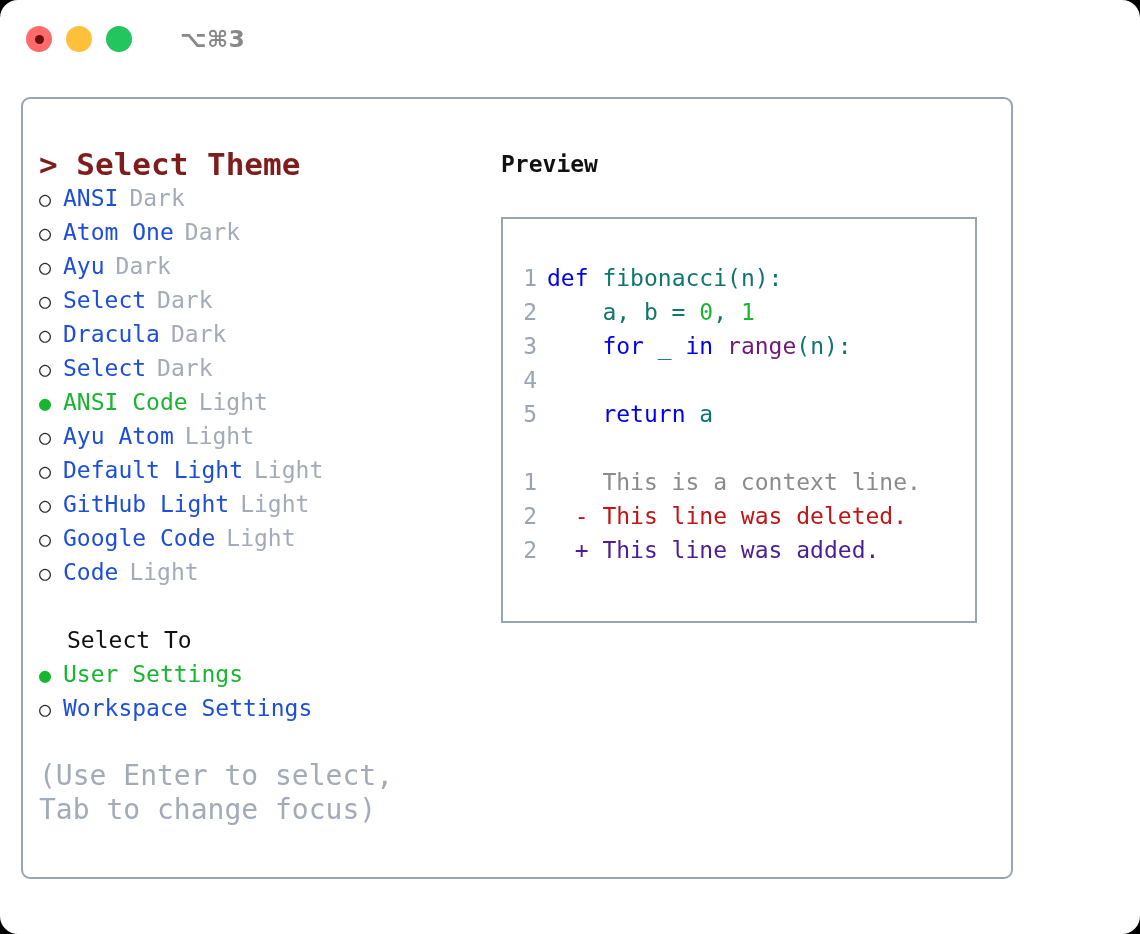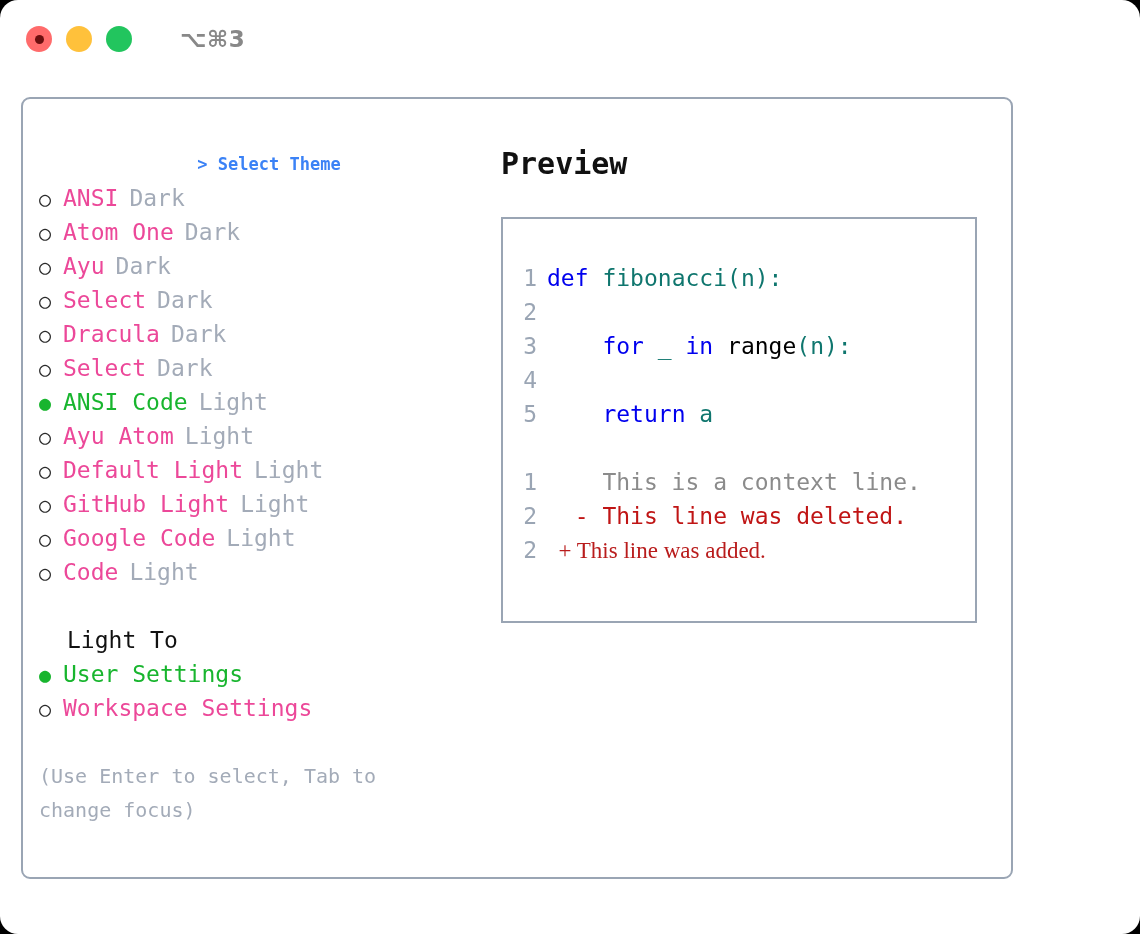--- a/index.html
+++ b/index.html
@@ -95,26 +95,25 @@
 
   
   .left-col {
     position: absolute;
     left: 16px;
     top: 48px;
     width: 460px;
   }
 
   .section-head {
-    font-size: 17px;
+    font-size: 31px;
     font-weight: bold;
-    color: #3b82f6;
-    line-height: 34px;
-    white-space: pre;
-    text-align: center;
+    color: #7f1d1d;
+    line-height: 34px;
+    white-space: pre;
   }
 
   .opt-list { margin: 0; padding: 0; }
 
   .opt {
     display: flex;
     align-items: baseline;
     line-height: 34px;
     height: 34px;
     font-size: 23px;
@@ -122,55 +121,55 @@
     white-space: pre;
   }
   .opt .bullet {
     width: 24px;
     flex: 0 0 24px;
     color: #2a2a2a;
     font-size: 20px;
   }
   .opt.selected .bullet { color: #18b52e; }
   .opt.selected .opt-label { color: #18b52e; }
-  .opt-label { color: #ec4899; }
+  .opt-label { color: #1d4ed8; }
   .opt-badge {
     color: #a3abb8;
     margin-left: 11px;
   }
 
   .apply-head {
     font-size: 23px;
     color: #111111;
     line-height: 34px;
     height: 34px;
     padding-left: 28px;
     white-space: pre;
   }
 
   .spacer-sm { height: 34px; }
 
   .hint {
     margin-top: 34px;
-    font-size: 20px;
+    font-size: 28px;
     color: #a3abb8;
     line-height: 34px;
     width: 420px;
     white-space: pre-wrap;
   }
 
   
   .right-col {
     position: absolute;
     left: 478px;
     top: 48px;
     width: 500px;
   }
   .preview-title {
-    font-size: 30px;
+    font-size: 23px;
     font-weight: bold;
     color: #111111;
     line-height: 34px;
     white-space: pre;
   }
 
   .preview-box {
     margin-top: 36px;
     width: 476px;
     height: 406px;
@@ -193,28 +192,28 @@
     width: 44px;
     flex: 0 0 44px;
     text-align: right;
     color: #9aa5b4;
     padding-right: 10px;
     box-sizing: border-box;
   }
   .ctext { white-space: pre; }
 
   .tok-kw  { color: #0000ee; }
-  .tok-fn  { color: #000000; }
+  .tok-fn  { color: #701a75; }
   .tok-num { color: #18b52e; }
   .tok-id  { color: #0f766e; }
 
   .diff-gap { height: 34px; }
   .d-ctx { color: #8b8b8b; text-align: right; }
   .d-del { color: #c01515; }
-  .d-add { color: #b91c1c; font-family: Liberation Serif, serif; }
+  .d-add { color: #4c1d95; }
 </style>
 </head>
 <body>
 
 <div class="window">
 
   <div class="titlebar">
     <div class="lights">
       <span class="light red"></span>
       <span class="light yellow"></span>
@@ -238,35 +237,35 @@
             <div class="opt selected"><span class="bullet">●</span><span class="opt-label">ANSI Code</span><span class="opt-badge">Light</span></div>
             <div class="opt"><span class="bullet">○</span><span class="opt-label">Ayu Atom</span><span class="opt-badge">Light</span></div>
             <div class="opt"><span class="bullet">○</span><span class="opt-label">Default Light</span><span class="opt-badge">Light</span></div>
             <div class="opt"><span class="bullet">○</span><span class="opt-label">GitHub Light</span><span class="opt-badge">Light</span></div>
             <div class="opt"><span class="bullet">○</span><span class="opt-label">Google Code</span><span class="opt-badge">Light</span></div>
             <div class="opt"><span class="bullet">○</span><span class="opt-label">Code</span><span class="opt-badge">Light</span></div>
           </div>
 
         <div class="spacer-sm"></div>
 
-        <div class="apply-head">Light To</div>
+        <div class="apply-head">Select To</div>
         <div class="opt-list" id="apply-list">
             <div class="opt selected"><span class="bullet">●</span><span class="opt-label">User Settings</span></div>
             <div class="opt"><span class="bullet">○</span><span class="opt-label">Workspace Settings</span></div>
           </div>
 
         <div class="hint">(Use Enter to select, Tab to change focus)</div>
       </div>
 
       <div class="right-col">
         <div class="preview-title">Preview</div>
         <div class="preview-box">
           <div id="code-block">
               <div class="code-line"><span class="lno">1</span><span class="ctext"><span class="tok-kw">def</span><span class="tok-id"> </span><span class="tok-id">fibonacci(n):</span></span></div>
-              <div class="code-line"><span class="lno">2</span></div>
+              <div class="code-line"><span class="lno">2</span><span class="ctext"><span class="tok-id">    a, b = </span><span class="tok-num">0</span><span class="tok-id">, </span><span class="tok-num">1</span></span></div>
               <div class="code-line"><span class="lno">3</span><span class="ctext"><span class="tok-id">    </span><span class="tok-kw">for</span><span class="tok-id"> _ </span><span class="tok-kw">in</span><span class="tok-id"> </span><span class="tok-fn">range</span><span class="tok-id">(n):</span></span></div>
               <div class="code-line"><span class="lno">4</span></div>
               <div class="code-line"><span class="lno">5</span><span class="ctext"><span class="tok-id">    </span><span class="tok-kw">return</span><span class="tok-id"> a</span></span></div>
             </div>
           <div class="diff-gap"></div>
           <div id="diff-block">
               <div class="code-line"><span class="lno">1</span><span class="ctext d-ctx">    This is a context line.</span></div>
               <div class="code-line"><span class="lno">2</span><span class="ctext d-del">  - This line was deleted.</span></div>
               <div class="code-line"><span class="lno">2</span><span class="ctext d-add">  + This line was added.</span></div>
             </div>

